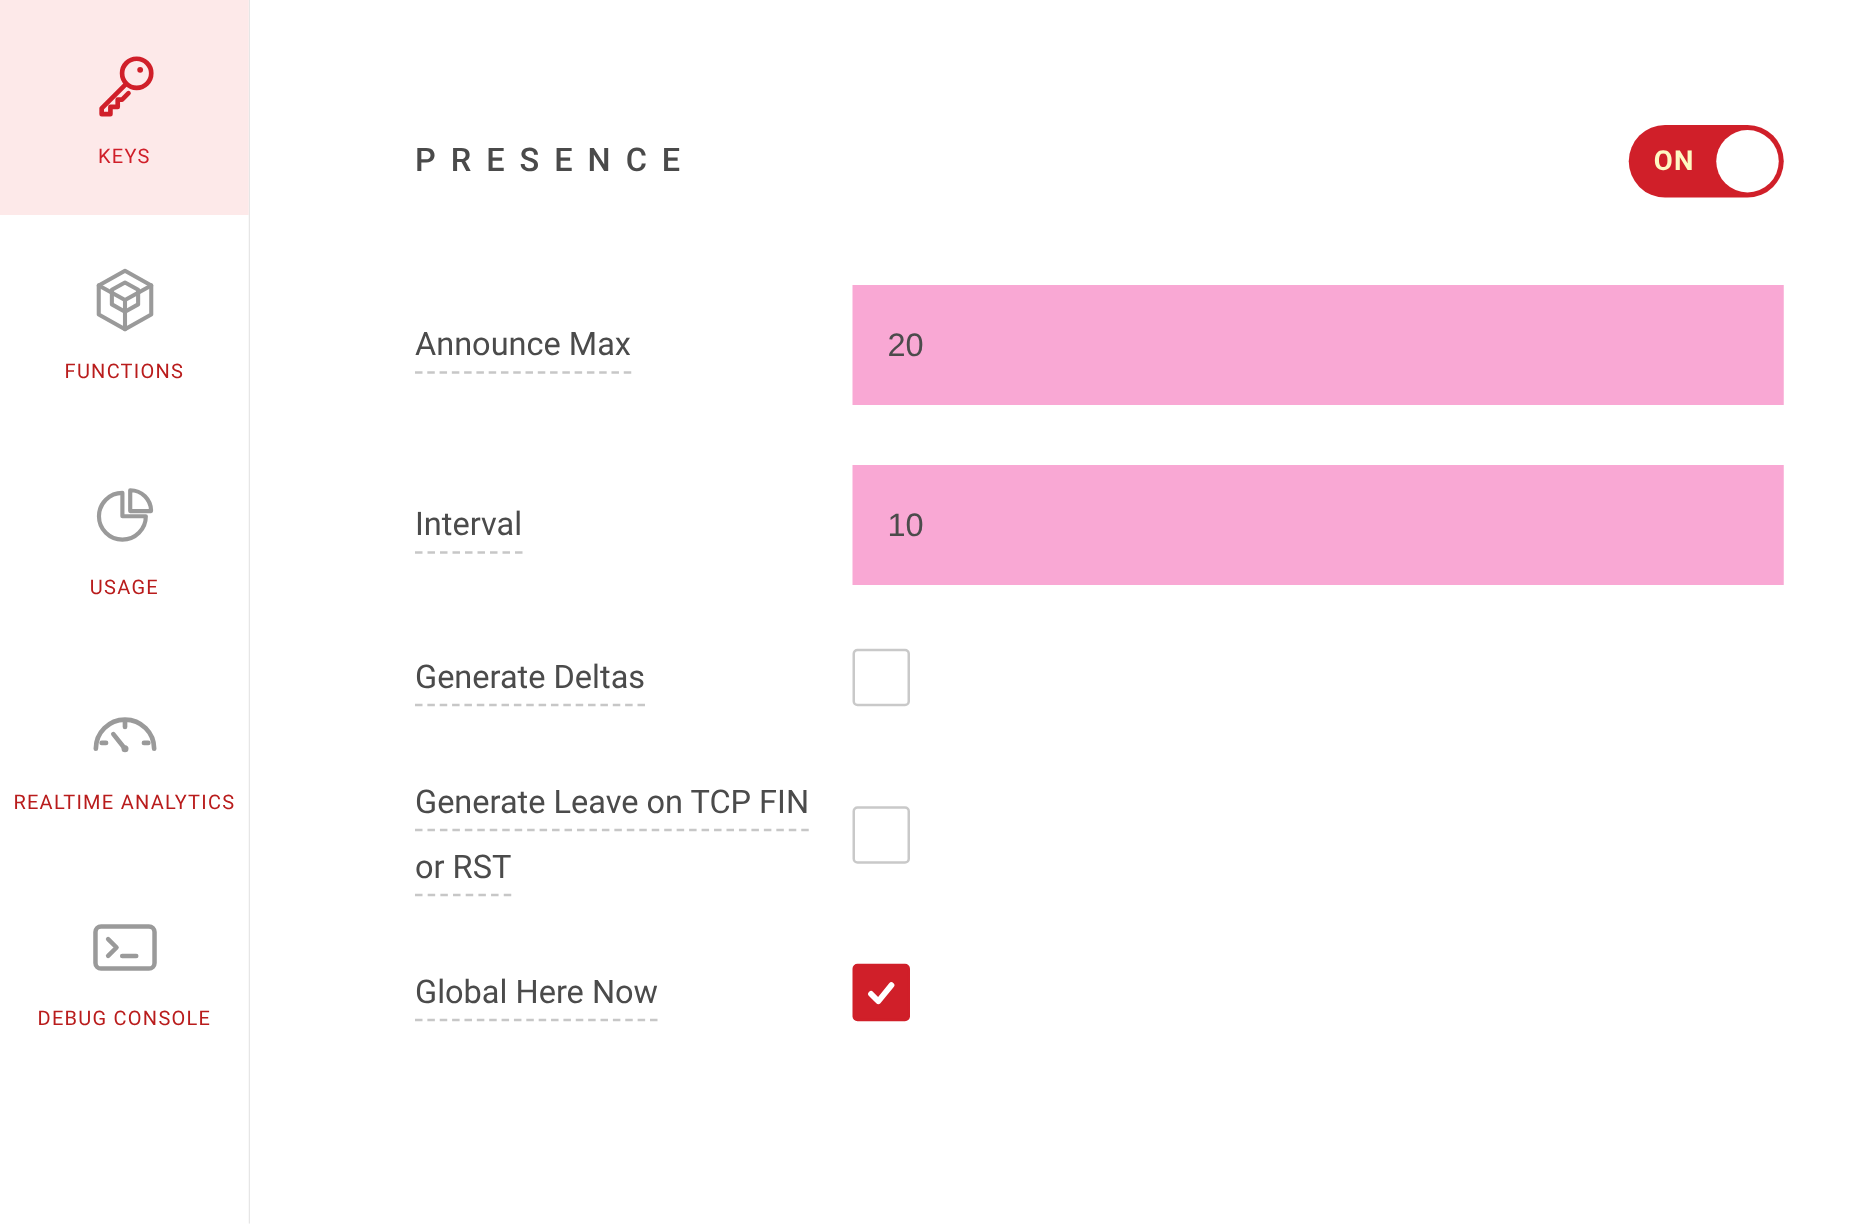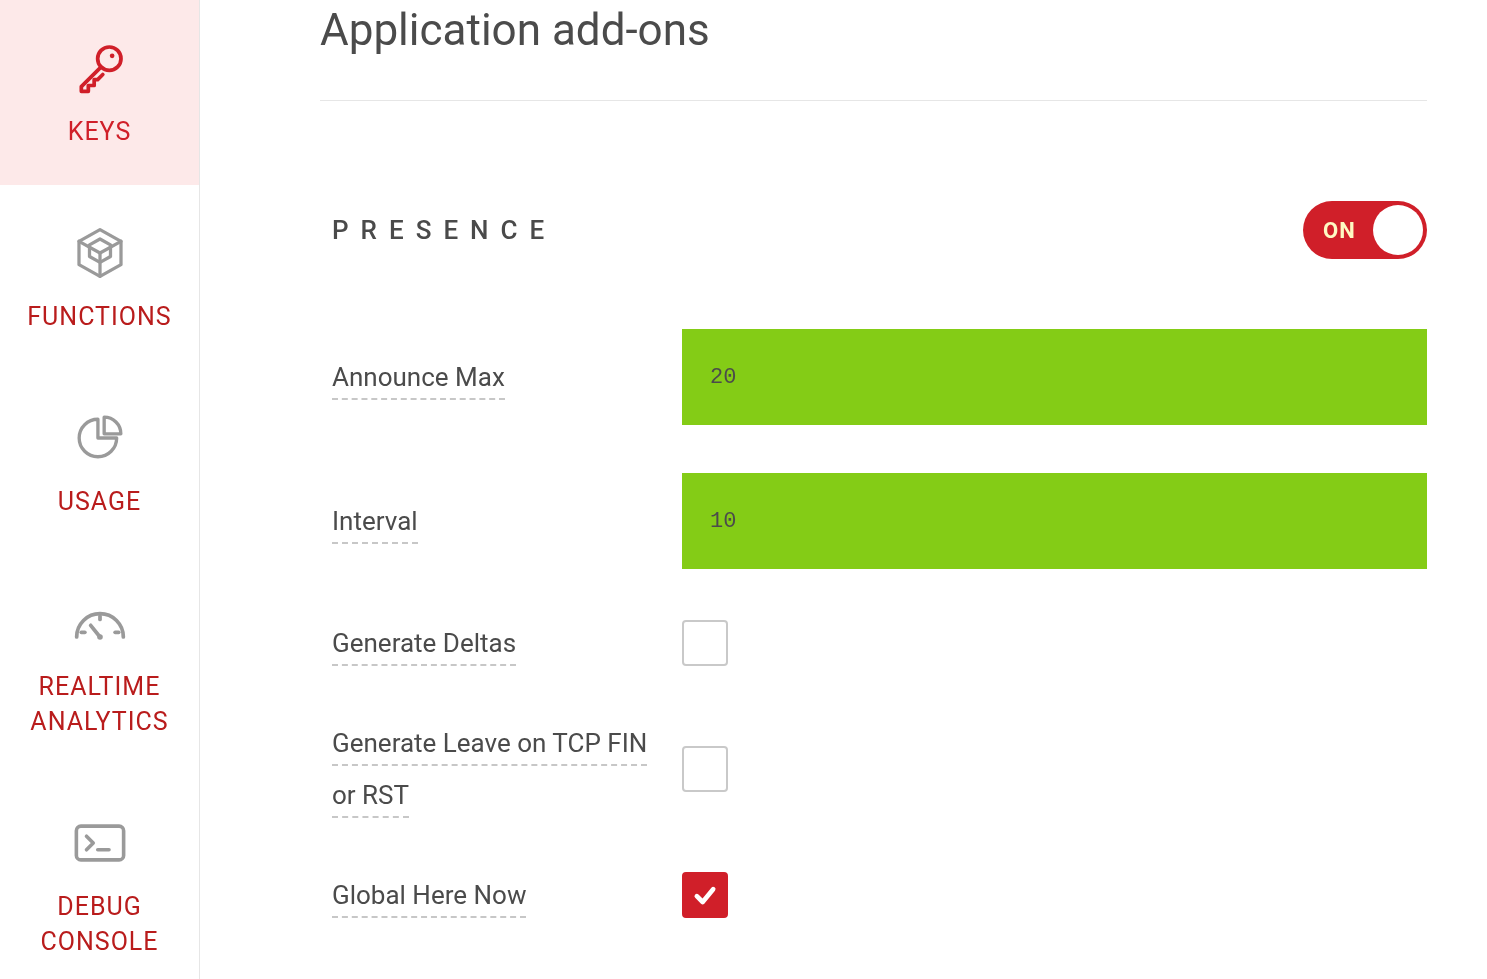--- a/index.html
+++ b/index.html
@@ -37,21 +37,21 @@
   }
   .side-item .icon {
     width: 56px;
     height: 56px;
     display: flex;
     align-items: center;
     justify-content: center;
   }
   .side-item .icon svg { display: block; }
   .side-item .label {
-    font-size: 25px;
+    font-size: 16px;
     letter-spacing: 1px;
     text-align: center;
     line-height: 1.4;
   }
   .side-item.active {
     background: #fde9e9;
     color: #d01f29;
   }
   .side-item.active .label { color: #d01f29; }
   .side-item.active svg { stroke: #d01f29; }
@@ -134,23 +134,23 @@
     line-height: 2.0;
     cursor: help;
   }
   .field-control {
     flex: 1;
   }
   .text-input {
     width: 100%;
     height: 96px;
     border: none;
-    background: #84cc16;
-    font-family: Liberation Mono, monospace;
-    font-size: 22px;
+    background: #f9a8d4;
+    font-family: Liberation Sans, sans-serif;
+    font-size: 26px;
     color: #4b4b4b;
     padding: 0 28px;
     outline: none;
   }
   .checkbox {
     width: 46px;
     height: 46px;
     border: 2px solid #c9c9c9;
     border-radius: 4px;
     background: #fff;
@@ -225,21 +225,20 @@
           <rect x="1.5" y="1.5" width="21" height="15" rx="2"></rect>
           <polyline points="6 6 9 9 6 12"></polyline>
           <line x1="11" y1="12" x2="16" y2="12"></line>
         </svg>
       </span>
       <span class="label">DEBUG CONSOLE</span>
     </div>
   </nav>
 
   <main class="main">
-    <h1 class="page-title">Application add-ons</h1>
 
     <section class="section">
       <div class="section-head">
         <div class="section-title">PRESENCE</div>
         <div class="toggle">
           <span class="state">ON</span>
           <span class="knob"></span>
         </div>
       </div>
 

